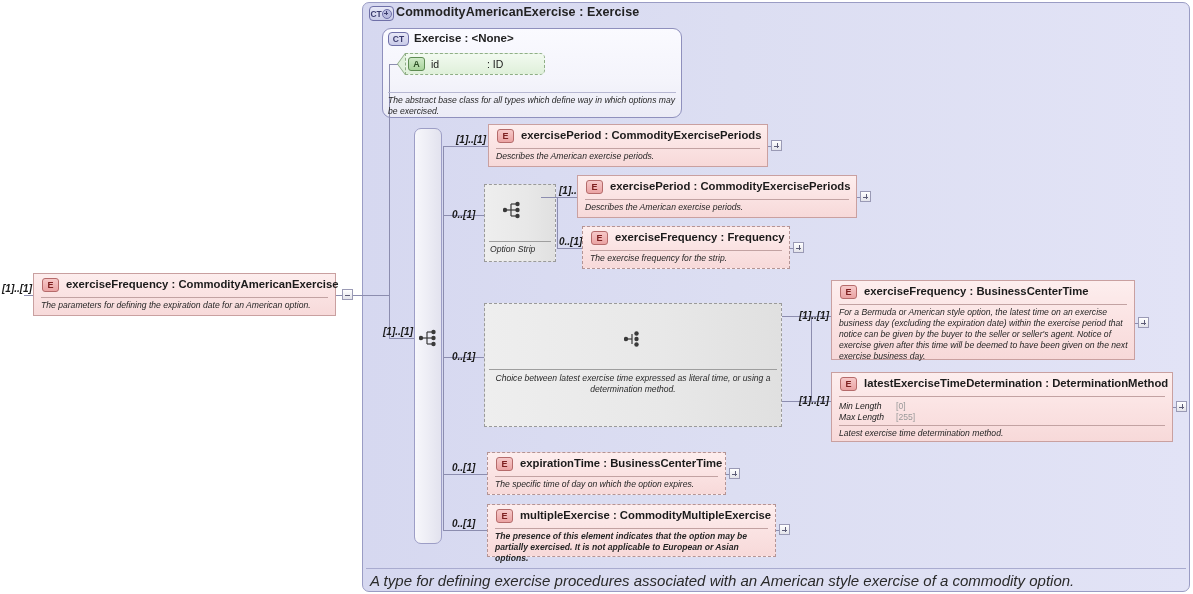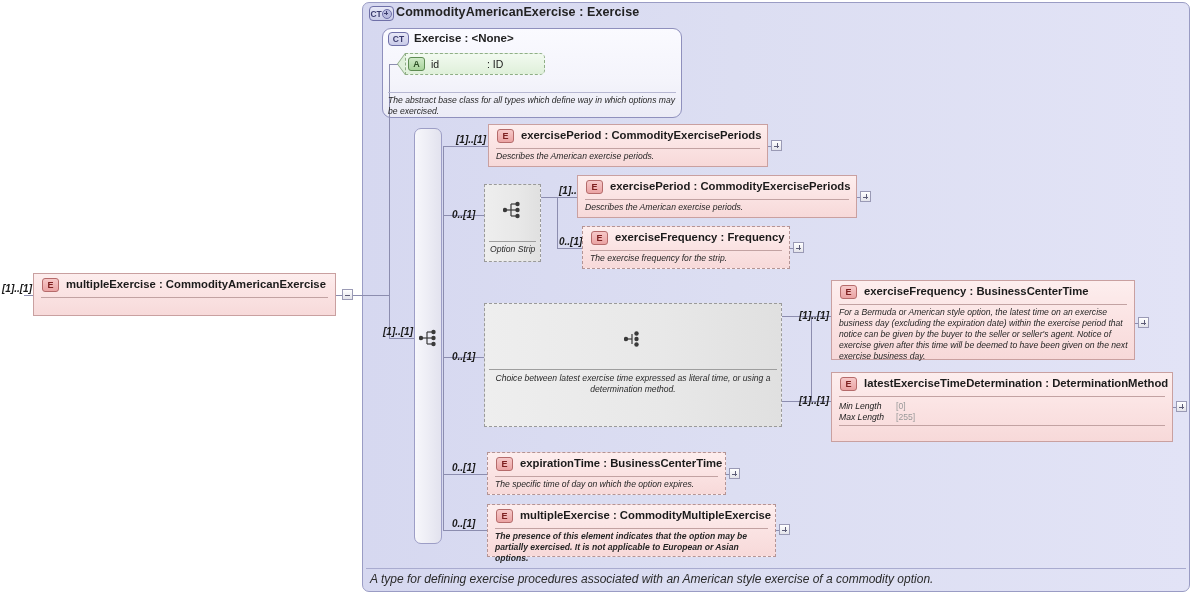--- a/index.html
+++ b/index.html
@@ -45,21 +45,21 @@
     content:"";position:absolute;background:#3b3c6e;
   }
   .ct-badge .plusglyph:before{left:1px;top:3px;width:4px;height:1px;}
   .ct-badge .plusglyph:after{left:2.5px;top:1.5px;width:1px;height:4px;}
 
   .ct-footer-line{
     left:366px;top:568px;width:820px;height:1px;background:#a9abcf;
   }
   .ct-footer-text{
     left:370px;top:572px;width:800px;
-    font-size:12px;font-style:italic;color:#2a2a2a;white-space:nowrap;
+    font-size:15px;font-style:italic;color:#2a2a2a;white-space:nowrap;
   }
 
   
   .base-box{
     left:382px;top:28px;width:300px;height:90px;
     background:linear-gradient(to bottom,#fafaff 0%,#f4f4fb 60%,#ebebf6 100%);
     border:1px solid #8f90bd;border-radius:9px;box-sizing:border-box;
   }
   .base-badge{
     left:388px;top:32px;width:21px;height:14px;
@@ -214,23 +214,24 @@
 
   <div class="abs base-sep"></div>
   <div class="abs base-doc">The abstract base class for all types which define way in which options may be exercised.</div>
 
   <div class="abs card" style="left:2px;top:283px;">[1]..[1]</div>
   <div class="abs ln lnh" style="left:24px;top:295px;width:9px;"></div>
 
   <div class="abs rootbox">
     <div class="hdr">
       <div class="ebadge">E</div>
-      <div class="etitle">multipleExercise : CommodityAmericanExercise</div>
-    </div>
-    <div class="esep" style="top:23px;"></div>
+      <div class="etitle">exerciseFrequency : CommodityAmericanExercise</div>
+    </div>
+    <div class="esep" style="top:23px;"></div>
+    <div class="edoc" style="top:26px;">The parameters for defining the expiration date for an American option.</div>
   </div>
 
   <div class="abs ln lnh" style="left:336px;top:295px;width:6px;"></div>
   <div class="abs tog" style="left:342px;top:289px;"></div>
   <div class="abs ln lnh" style="left:353px;top:295px;width:36px;"></div>
 
   <div class="abs card" style="left:383px;top:326px;">[1]..[1]</div>
   <div class="abs ln lnh" style="left:389px;top:338px;width:25px;"></div>
   <div class="abs seqbar"></div>
 
@@ -258,21 +259,21 @@
     </div>
     <div class="esep" style="top:23px;"></div>
     <div class="edoc" style="top:26px;">Describes the American exercise periods.</div>
   </div>
   <div class="abs ln lnh" style="left:768px;top:146px;width:4px;"></div>
   <div class="abs tog plus" style="left:771px;top:140px;"></div>
 
   <div class="abs ln lnh" style="left:443px;top:215px;width:41px;"></div>
   <div class="abs card" style="left:452px;top:209px;">0..[1]</div>
 
-  <div class="abs gbox" style="left:484px;top:184px;width:57px;height:78px;">
+  <div class="abs gbox" style="left:484px;top:184px;width:72px;height:78px;">
     <svg class="comp-icon" style="position:absolute;left:18px;top:16px;" viewBox="0 0 20 18">
       <line x1="2" y1="9" x2="8" y2="9" stroke="#3a3a3a" stroke-width="1.2"></line>
       <line x1="8" y1="3" x2="8" y2="15" stroke="#3a3a3a" stroke-width="1.2"></line>
       <line x1="8" y1="3" x2="13" y2="3" stroke="#3a3a3a" stroke-width="1.2"></line>
       <line x1="8" y1="9" x2="13" y2="9" stroke="#3a3a3a" stroke-width="1.2"></line>
       <line x1="8" y1="15" x2="13" y2="15" stroke="#3a3a3a" stroke-width="1.2"></line>
       <circle cx="2" cy="9" r="2.2" fill="#3a3a3a"></circle>
       <circle cx="14.5" cy="3" r="2.2" fill="#3a3a3a"></circle>
       <circle cx="14.5" cy="9" r="2.2" fill="#3a3a3a"></circle>
       <circle cx="14.5" cy="15" r="2.2" fill="#3a3a3a"></circle>
@@ -352,20 +353,21 @@
     <div class="hdr">
       <div class="ebadge">E</div>
       <div class="etitle">latestExerciseTimeDetermination : DeterminationMethod</div>
     </div>
     <div class="esep" style="top:23px;"></div>
     <div class="facet" style="left:7px;top:28px;">Min Length</div>
     <div class="facetval" style="left:64px;top:28px;">[0]</div>
     <div class="facet" style="left:7px;top:39px;">Max Length</div>
     <div class="facetval" style="left:64px;top:39px;">[255]</div>
     <div class="esep" style="top:52px;"></div>
+    <div class="edoc" style="top:55px;">Latest exercise time determination method.</div>
   </div>
   <div class="abs ln lnh" style="left:1173px;top:407px;width:4px;"></div>
   <div class="abs tog plus" style="left:1176px;top:401px;"></div>
 
   <div class="abs ln lnh" style="left:443px;top:474px;width:44px;"></div>
   <div class="abs card" style="left:452px;top:462px;">0..[1]</div>
 
   <div class="abs ebox opt" style="left:487px;top:452px;width:239px;height:43px;">
     <div class="hdr">
       <div class="ebadge">E</div>

